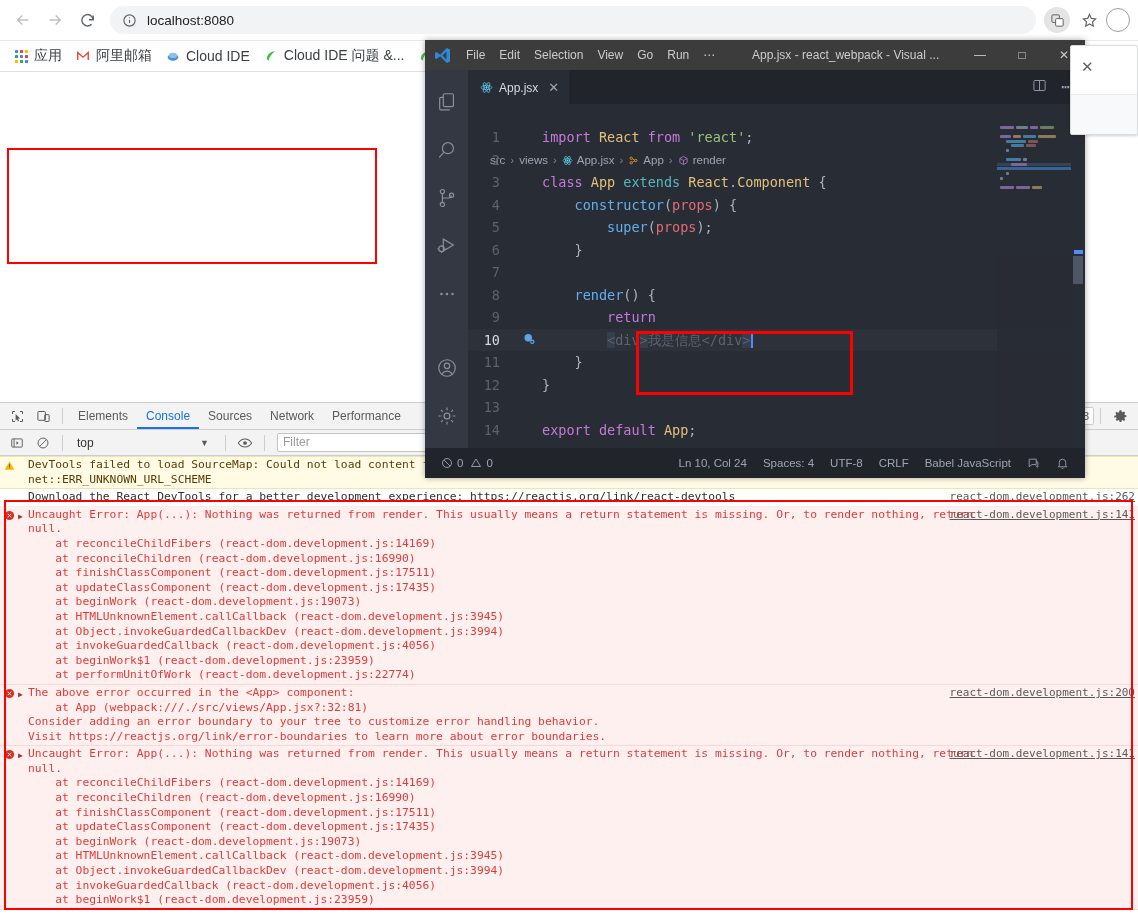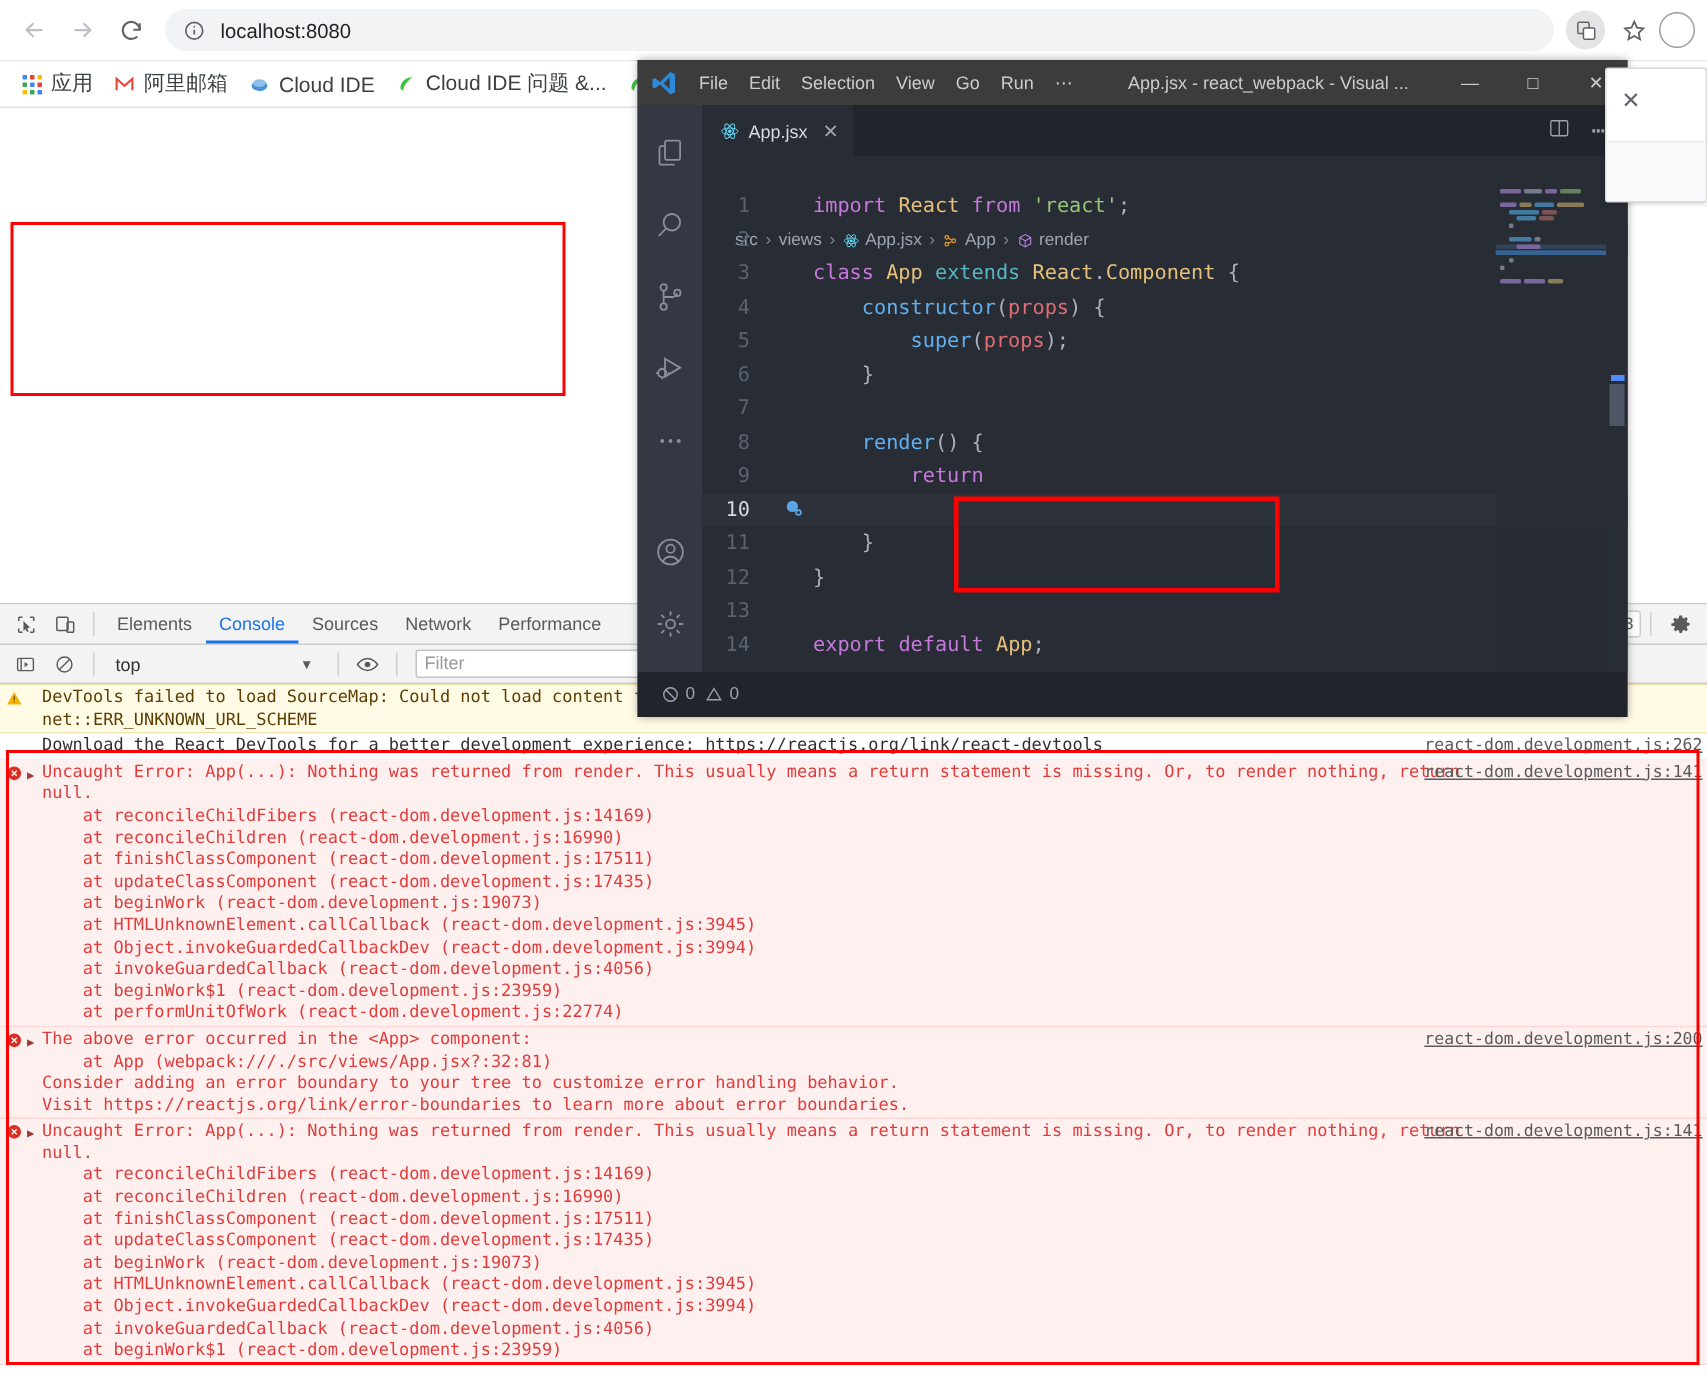--- a/index.html
+++ b/index.html
@@ -545,20 +545,21 @@
 
           <div class="code-line current">
             <span class="ln">10</span>
             <span class="gutter-ic">
               <svg width="15" height="15" viewBox="0 0 24 24">
                   <circle cx="10" cy="9" r="6" fill="#5ba4e5"></circle>
                   <circle cx="16.5" cy="15.5" r="3.5" fill="#5ba4e5"></circle>
                   <circle cx="16.5" cy="15.5" r="1.6" fill="#2c313a"></circle>
                 </svg>
             </span>
+            <span class="code-text"><span class="plain">        </span><span class="ghost-box ghost">&lt;</span><span class="ghost">div</span><span class="ghost-box ghost">&gt;</span><span class="ghost">我是信息</span><span class="ghost">&lt;/</span><span class="ghost">div</span><span class="ghost-box ghost">&gt;</span><span class="caret-bar"></span></span>
           </div>
 
           <div class="code-line">
             <span class="ln">11</span>
             <span class="gutter-ic"></span>
             <span class="code-text"><span class="plain">    </span><span class="punc">}</span></span>
           </div>
 
           <div class="code-line">
             <span class="ln">12</span>
@@ -643,20 +644,39 @@
         <div class="sb-item">
           <svg width="12" height="12" viewBox="0 0 24 24" fill="none" stroke="currentColor" stroke-width="1.8" style="margin-right:4px;">
               <circle cx="12" cy="12" r="9"></circle>
               <path d="M6 6l12 12"></path>
             </svg>
           <span>0</span>
           <svg width="12" height="12" viewBox="0 0 24 24" fill="none" stroke="currentColor" stroke-width="1.8" style="margin:0 4px 0 7px;">
               <path d="M12 4 21 19H3z"></path>
             </svg>
           <span>0</span>
+        </div>
+      </div>
+      <div class="sb-right">
+        <div class="sb-item">Ln 10, Col 24</div>
+        <div class="sb-item">Spaces: 4</div>
+        <div class="sb-item">UTF-8</div>
+        <div class="sb-item">CRLF</div>
+        <div class="sb-item">Babel JavaScript</div>
+        <div class="sb-item">
+          <svg width="13" height="13" viewBox="0 0 24 24" fill="none" stroke="currentColor" stroke-width="1.6">
+              <path d="M4 4h13v10H9l-5 4z"></path>
+              <path d="M17 9h3v10l-4-3"></path>
+            </svg>
+        </div>
+        <div class="sb-item">
+          <svg width="13" height="13" viewBox="0 0 24 24" fill="none" stroke="currentColor" stroke-width="1.6">
+              <path d="M6 16V10a6 6 0 1 1 12 0v6l2 2H4z"></path>
+              <path d="M10 20a2.2 2.2 0 0 0 4 0"></path>
+            </svg>
         </div>
       </div>
     </div>
   </div>
 
   <div class="devtools">
 
     <div class="dt-tabbar">
       <div class="dt-icon-btn">
         <svg width="15" height="15" viewBox="0 0 24 24" fill="none" stroke="currentColor" stroke-width="1.6">

